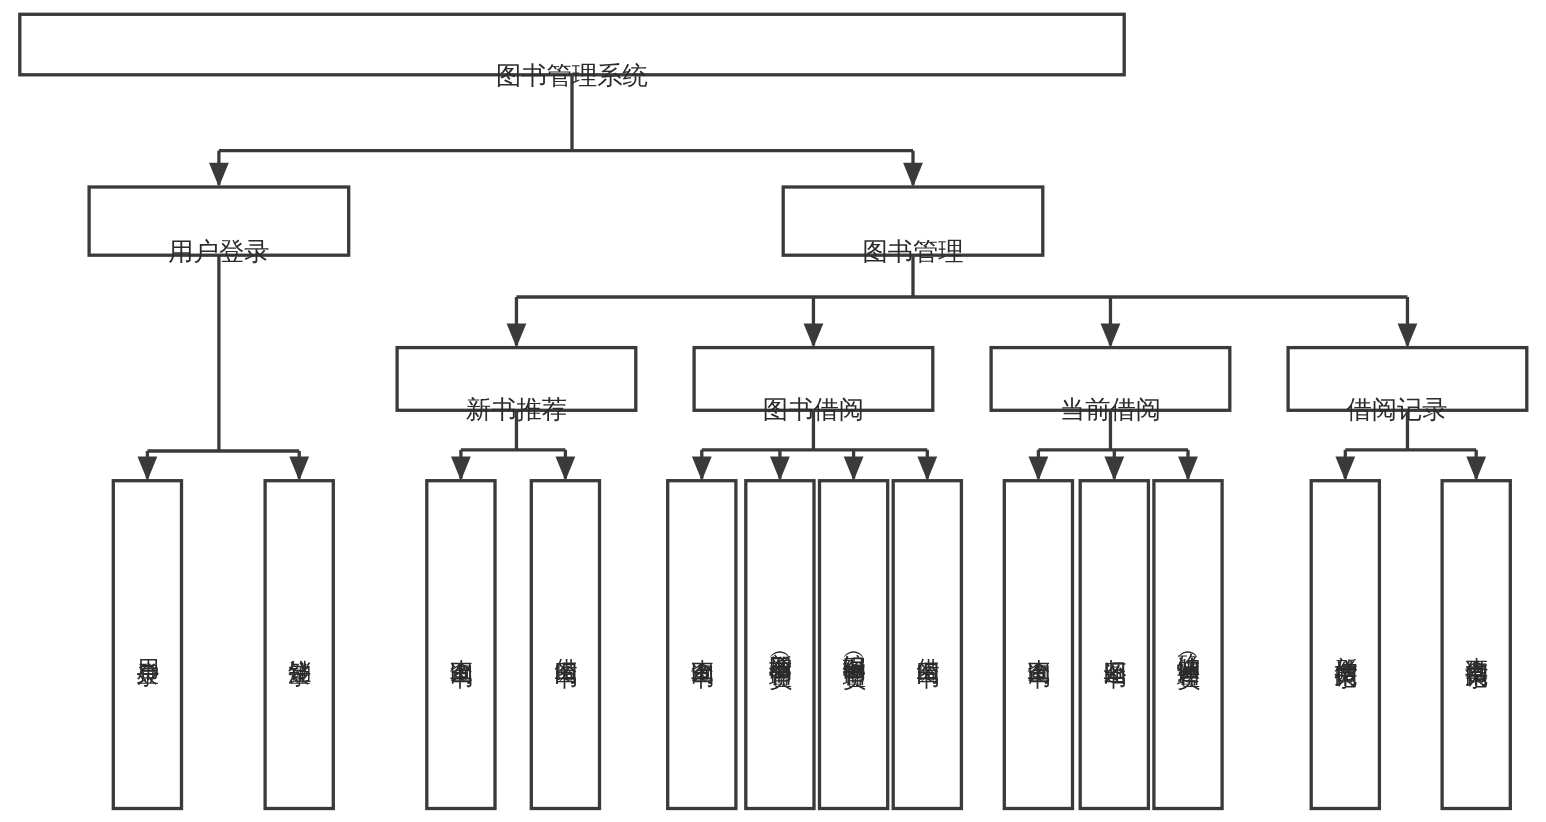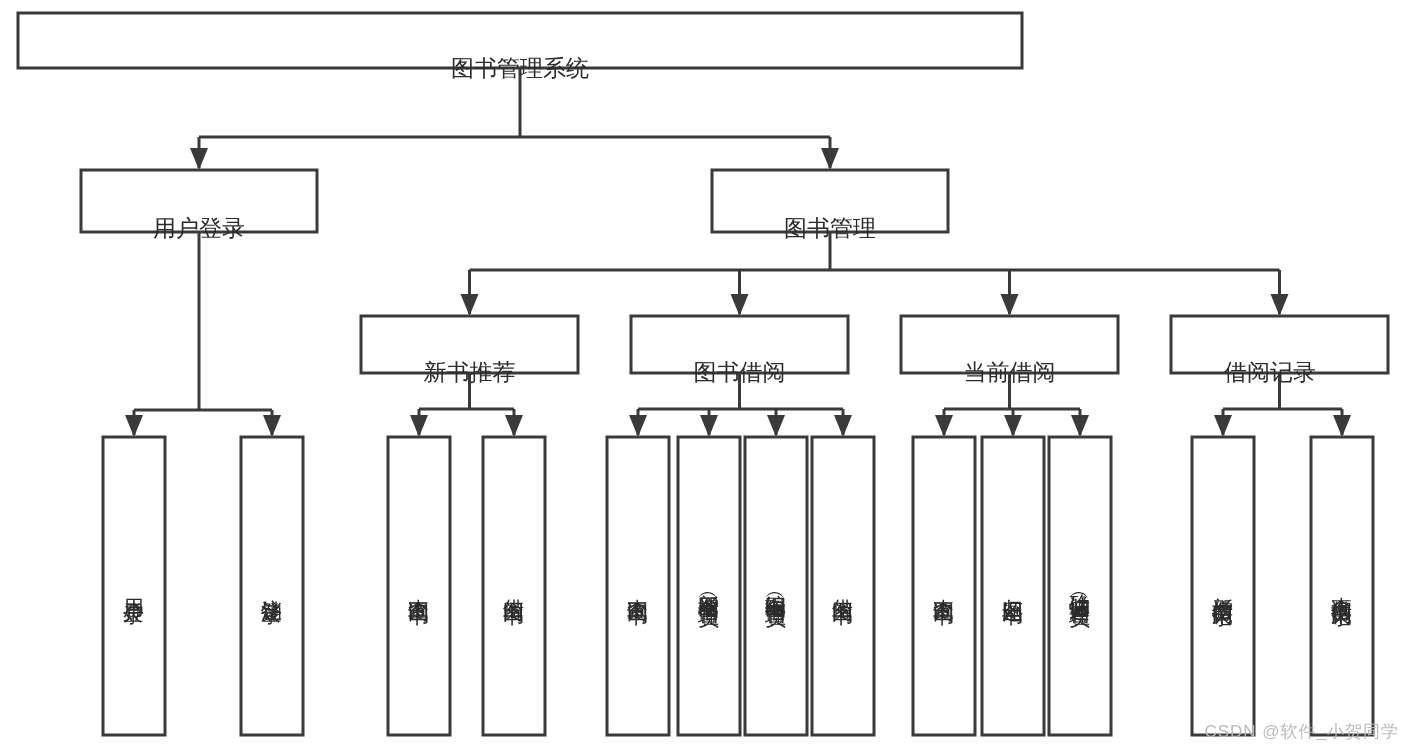--- a/index.html
+++ b/index.html
@@ -158,14 +158,13 @@
         <span class="v-label">确认归还（管理员）</span>
       </div>
       <div class="node-label " style="left: 1192px; top: 437px; width: 62px; height: 298px;">
         <span class="v-label">新增借阅记录</span>
       </div>
       <div class="node-label " style="left: 1311px; top: 437px; width: 62px; height: 298px;">
         <span class="v-label">查询借阅记录</span>
       </div>
     </div>
 
-  <div class="watermark">CSDN @软件_小贺同学</div>
 </div>
 
 </body></html>

